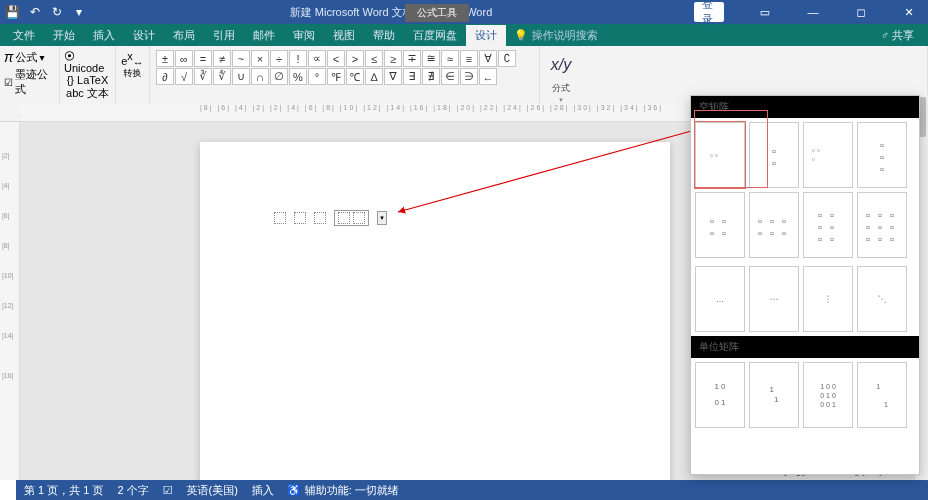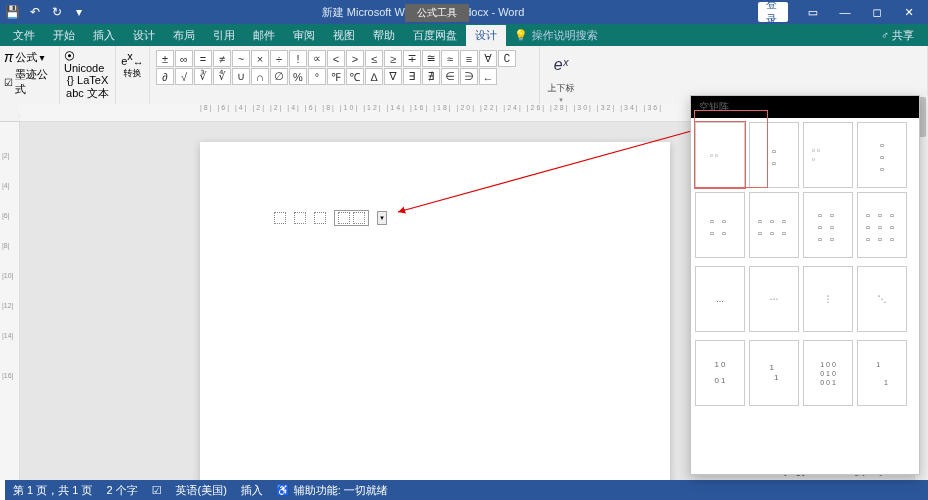--- a/index.html
+++ b/index.html
@@ -1,21 +1,21 @@
 <!DOCTYPE html>
 <html><head>
 <meta charset="utf-8">
 <style>
 *{margin:0;padding:0;box-sizing:border-box;font-family:"Microsoft YaHei","Segoe UI",sans-serif;font-size:11px;user-select:none}
 body{background:#fff;width:928px;height:500px;overflow:hidden;position:relative}
 .titlebar{height:24px;background:#2b579a;color:#fff;display:flex;align-items:center;padding:0 4px}
 .titlebar .qat{display:flex;gap:4px;align-items:center}
 .titlebar .qat span{width:18px;height:18px;display:flex;align-items:center;justify-content:center;font-size:12px}
 .titlebar .title{flex:1;text-align:center;font-size:11px;color:#dce6f2}
-.titlebar .wincontrols{display:flex;gap:2px;align-items:center}
+.titlebar .wincontrols{display:flex;gap:18px;align-items:center}
 .titlebar .wincontrols span{width:30px;height:20px;display:flex;align-items:center;justify-content:center;font-size:11px}
 .titlebar .login{background:#fff;color:#2b579a;padding:2px 8px;border-radius:2px;font-size:10px;margin-right:8px}
 .ctx-tab{position:absolute;top:4px;left:405px;background:#636363;color:#fff;padding:2px 12px;font-size:10px}
 .ribbon-tabs{height:22px;background:#0f766e;display:flex;align-items:center;padding:0 4px;color:#dce6f2}
 .ribbon-tabs .tab{padding:3px 9px;font-size:11px;cursor:pointer}
 .ribbon-tabs .tab.active{background:#f3f3f3;color:#2b579a}
 .ribbon-tabs .share{margin-left:auto;padding:3px 10px}
 .ribbon-tabs .tell{display:flex;align-items:center;gap:4px;padding:3px 8px;color:#b8cce4}
 .ribbon{height:76px;background:#f3f3f3;border-bottom:1px solid #d4d4d4;display:flex}
 .group{border-right:1px solid #e1e1e1;padding:2px 4px;display:flex;flex-direction:column;position:relative}
@@ -38,21 +38,21 @@
 .eq-boxes .box{width:12px;height:12px;border:1px dotted #888}
 .eq-boxes .selbox{border:1px solid #999;padding:1px 3px;display:flex;gap:3px;align-items:center}
 .eq-boxes .drop{width:10px;height:14px;border:1px solid #999;background:#eee;display:flex;align-items:center;justify-content:center;font-size:7px}
 .arrow-line{position:absolute;pointer-events:none}
 .matrix-panel{position:absolute;top:95px;right:8px;width:230px;height:380px;background:#fff;border:1px solid #c5c5c5;box-shadow:0 4px 12px rgba(0,0,0,.25);overflow-y:auto;z-index:10}
 .matrix-panel .hdr{font-size:10px;color:#666;padding:4px 8px;background:#000000}
 .matrix-panel .grid{display:flex;flex-wrap:wrap;gap:4px;padding:4px}
 .matrix-panel .cell{width:50px;height:66px;border:1px solid #ccc;background:#fff;display:flex;align-items:center;justify-content:center;font-size:9px;color:#666;cursor:pointer}
 .matrix-panel .cell.hl{outline:1px solid #d66}
 .matrix-panel .hlbox{position:absolute;border:1px solid #d66;pointer-events:none}
-.statusbar{position:absolute;bottom:0;left:5px;right:0;height:20px;background:#2b579a;color:#fff;display:flex;align-items:center;padding:0 8px;gap:14px;font-size:10px}
+.statusbar{position:absolute;bottom:0;left:16px;right:0;height:20px;background:#2b579a;color:#fff;display:flex;align-items:center;padding:0 8px;gap:14px;font-size:10px}
 .statusbar .sp{flex:1}
 .watermark{position:absolute;bottom:30px;right:20px;color:#ccc;font-size:22px;font-style:italic;opacity:.5;pointer-events:none}
 .watermark2{position:absolute;bottom:22px;right:14px;color:#555;font-size:16px}
 .scrollbar{position:absolute;right:0;top:95px;width:14px;bottom:20px;background:#f0f0f0;border-left:1px solid #ddd}
 .scrollbar .thumb{position:absolute;top:2px;left:2px;right:2px;height:40px;background:#c1c1c1;border-radius:2px}
 .mtx{display:grid;gap:4px;font-size:8px}
 </style>
 </head>
 <body>
 
@@ -147,20 +147,25 @@
         <div class="sym-cell">∃</div>
         <div class="sym-cell">∄</div>
         <div class="sym-cell">∈</div>
         <div class="sym-cell">∋</div>
         <div class="sym-cell">←</div>
       </div>
     <div class="group-label">符号</div>
   </div>
   <div class="group structures" style="flex:1" id="structs">
       <div class="struct">
+        <div class="ico">x/y</div>
+        <div class="lbl">分式</div>
+        <div style="font-size:7px;color:#888">▾</div>
+      </div>
+      <div class="struct">
         <div class="ico">eˣ</div>
         <div class="lbl">上下标</div>
         <div style="font-size:7px;color:#888">▾</div>
       </div>
       <div class="struct">
         <div class="ico">ⁿ√x</div>
         <div class="lbl">根式</div>
         <div style="font-size:7px;color:#888">▾</div>
       </div>
       <div class="struct">
@@ -290,20 +295,21 @@
           <span>▫</span>
         </span>
       </div>
   </div>
   <div class="grid">
     <div class="cell">...</div>
     <div class="cell">⋯</div>
     <div class="cell">⋮</div>
     <div class="cell">⋱</div>
   </div>
+  <div class="hdr">单位矩阵</div>
   <div class="grid">
     <div class="cell" style="font-size:8px;line-height:16px">1 0<br>0 1</div>
     <div class="cell" style="font-size:8px;line-height:10px">1 &nbsp;<br>&nbsp; 1</div>
     <div class="cell" style="font-size:7px;line-height:9px">1 0 0<br>0 1 0<br>0 0 1</div>
     <div class="cell" style="font-size:7px;line-height:9px">1 &nbsp; &nbsp;<br>&nbsp; &nbsp; &nbsp;<br>&nbsp; &nbsp; 1</div>
   </div>
 </div>
 
 <div class="scrollbar">
     <div class="thumb"></div>

